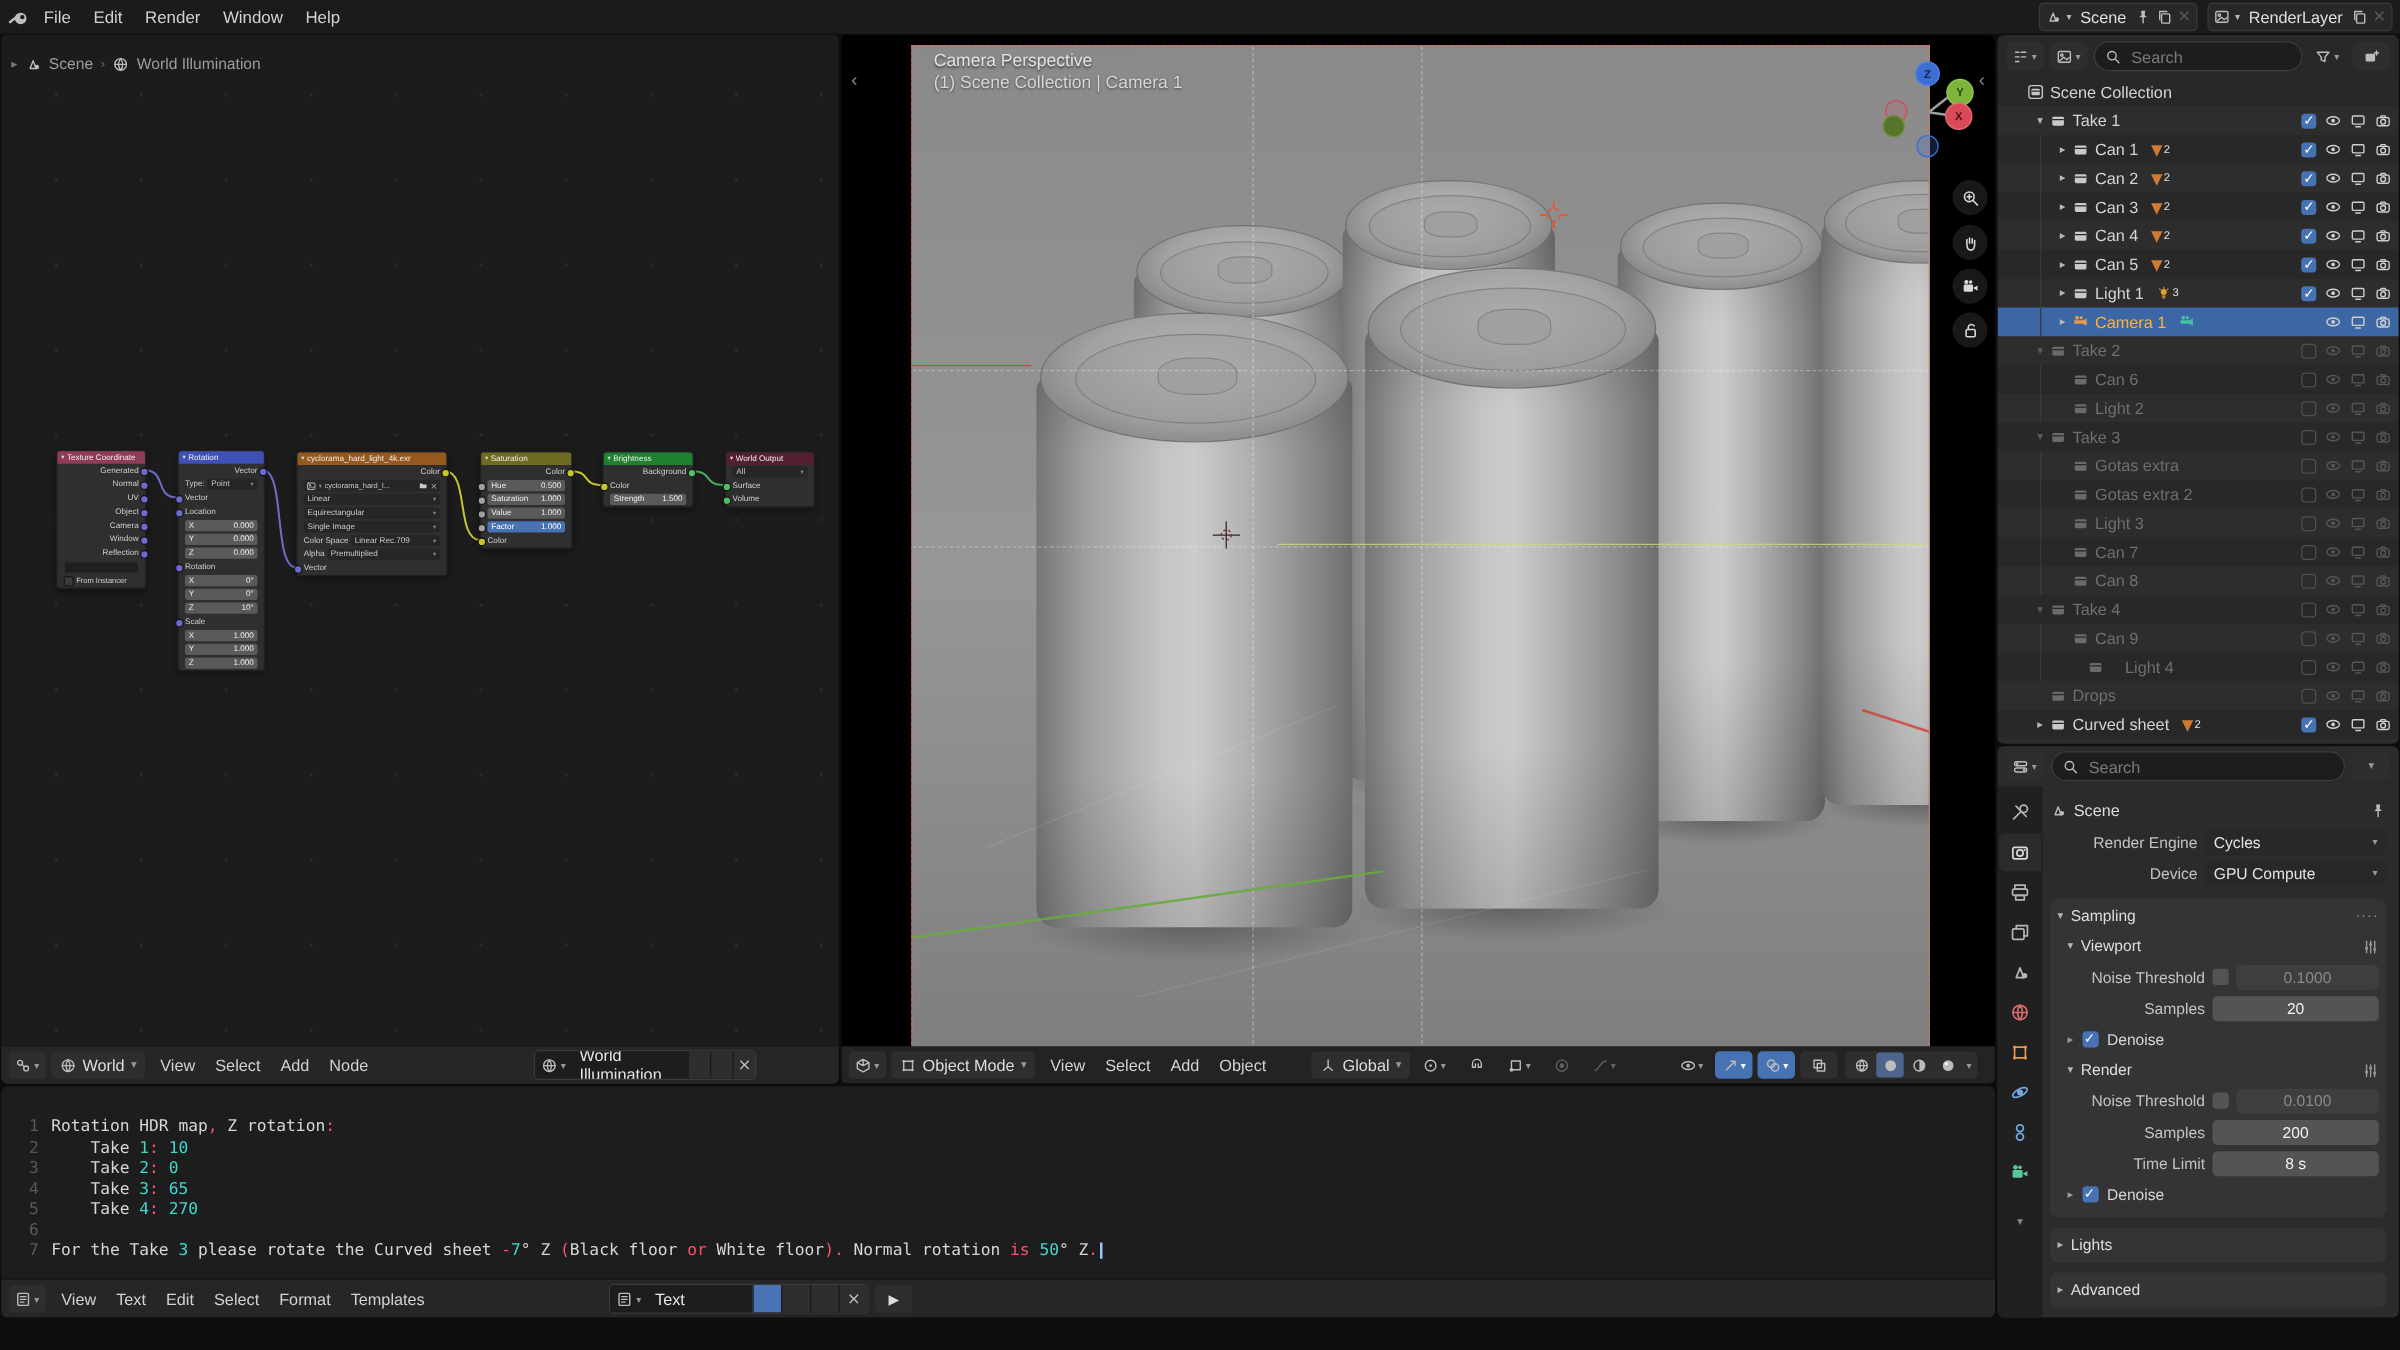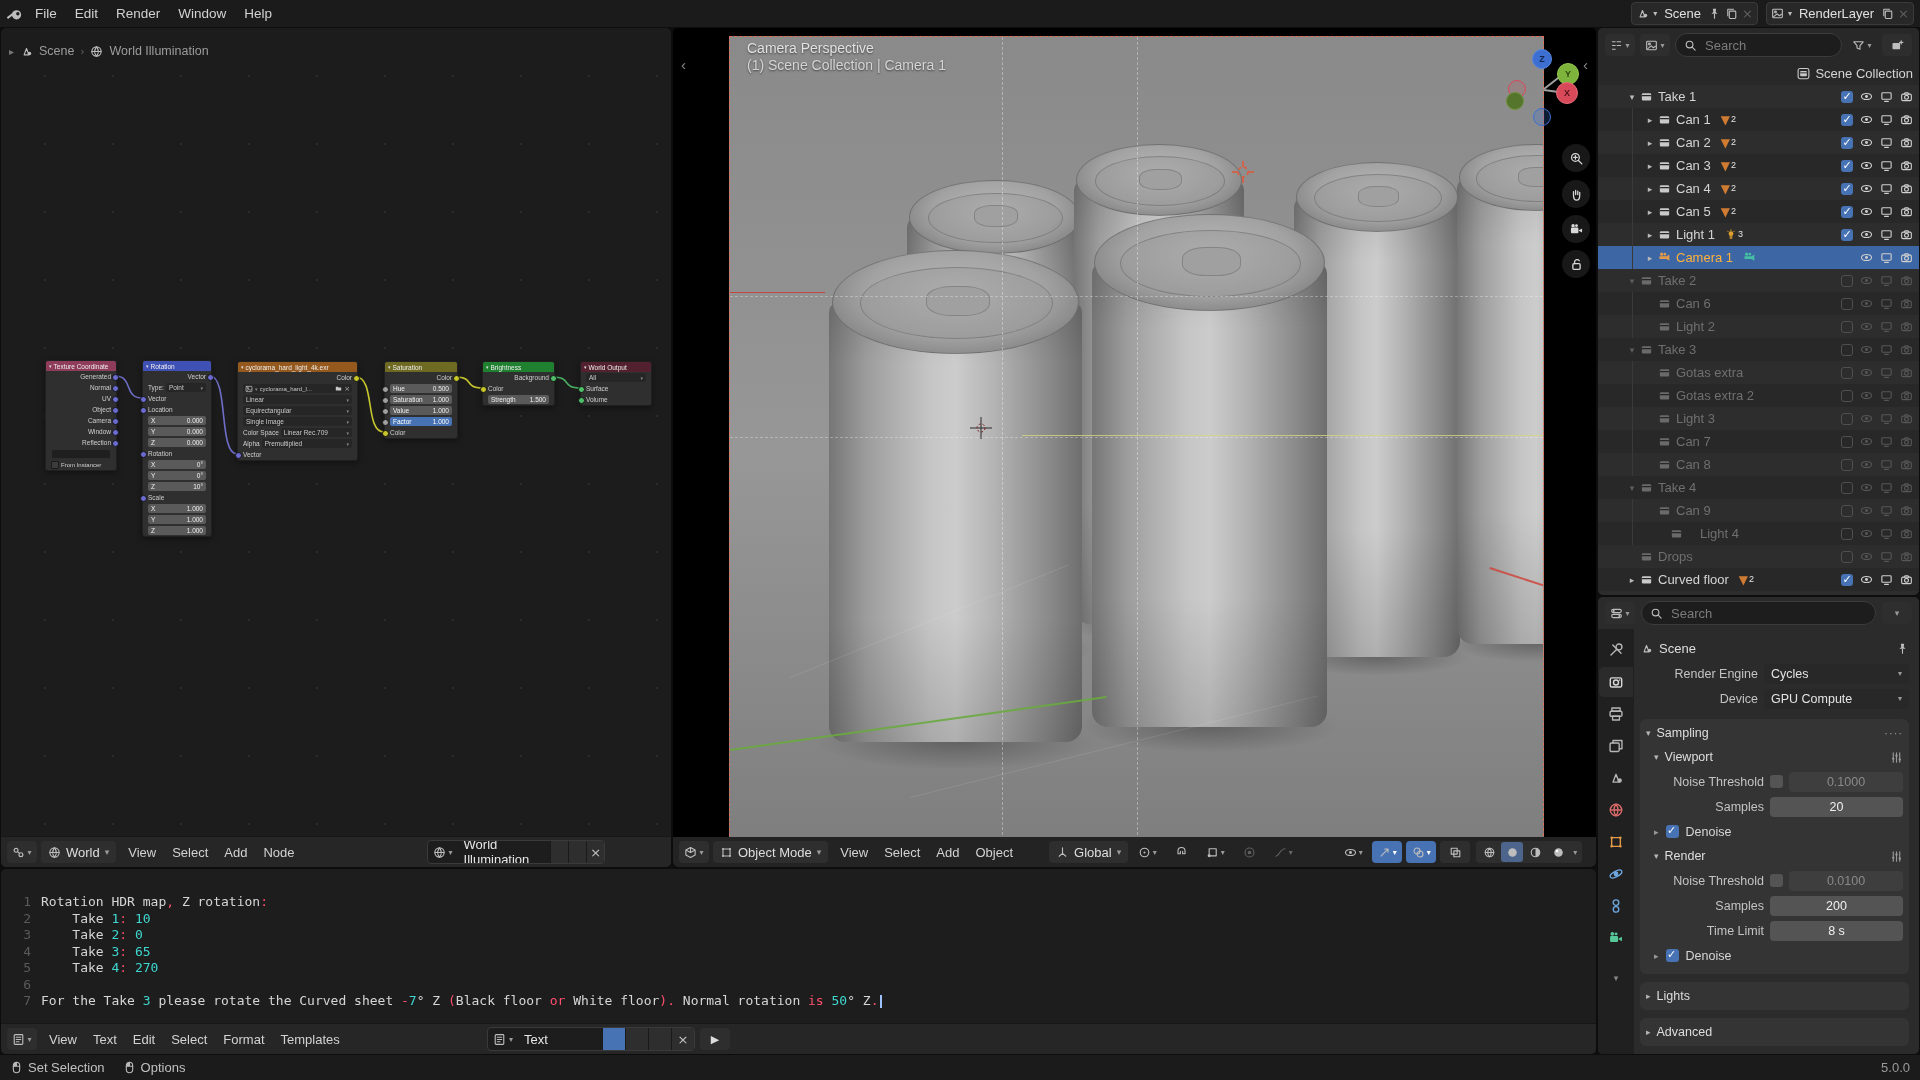--- a/index.html
+++ b/index.html
@@ -886,21 +886,21 @@
       <span class="ibtn box">
           <span class="icon">
             <svg width="13" height="13" viewBox="0 0 14 14" fill="none" stroke="currentColor" stroke-width="1.2" stroke-linecap="round" stroke-linejoin="round">
               <rect x="1.6" y="4.4" width="8.2" height="6.6" rx="1" fill="currentColor" stroke="none"></rect>
               <path d="M11 2 v3.4 M9.3 3.7 h3.4" stroke-width="1.3"></path>
             </svg>
           </span>
         </span>
     </div>
     <div id="ol-rows">
-        <div class="olrow" style="padding-left: 8px; justify-content: flex-end;">
+        <div class="olrow" style="padding-left: 8px;">
           <span class="exp tri"></span>
           <span class="icon" style="color: rgb(201, 201, 201);">
             <svg width="13" height="13" viewBox="0 0 14 14" fill="none" stroke="currentColor" stroke-width="1.2" stroke-linecap="round" stroke-linejoin="round">
               <rect x="1.2" y="1.6" width="11.6" height="11" rx="2"></rect>
               <rect x="3.4" y="4.4" width="7.2" height="5.6" rx="1" fill="currentColor" stroke="none"></rect>
               <path d="M3.8 6.3 H10.2" stroke="#262626" stroke-width="1"></path>
             </svg>
           </span>
           <span class="lab">Scene Collection</span>
         </div>
@@ -1632,21 +1632,21 @@
           </span>
         </div>
         <div class="olrow" style="padding-left: 26px;">
           <span class="exp tri">▸</span>
           <span class="icon" style="color: rgb(201, 201, 201);">
             <svg width="13" height="13" viewBox="0 0 14 14" fill="none" stroke="currentColor" stroke-width="1.2" stroke-linecap="round" stroke-linejoin="round">
               <rect x="2" y="3.6" width="10" height="7.8" rx="1.2" fill="currentColor" stroke="none"></rect>
               <path d="M2.6 6.1 H11.4" stroke="#262626" stroke-width="1.2"></path>
             </svg>
           </span>
-          <span class="lab">Curved floor</span>
+          <span class="lab">Curved sheet</span>
           <span class="badge">
             <span class="tri" style="color: rgb(207, 123, 50); font-size: 12px; line-height: 12px;">▼</span>
             <span class="cnt">2</span>
           </span>
           <span class="toggles">
             <span class="cb on" style="width: 12px; height: 12px;"></span>
             <span class="icon" style="color: rgb(207, 207, 207);">
               <svg width="13" height="13" viewBox="0 0 14 14" fill="none" stroke="currentColor" stroke-width="1.2" stroke-linecap="round" stroke-linejoin="round">
                 <ellipse cx="7" cy="7" rx="5.4" ry="3.3"></ellipse>
                 <circle cx="7" cy="7" r="1.6" fill="currentColor" stroke="none"></circle>
@@ -1948,39 +1948,14 @@
           <span class="btn"></span>
           <span class="btn tri">×</span>
         </div>
         <span class="ibtn box">
             <span class="tri" style="color:#ddd;font-size:11px;">▶</span>
           </span>
       </div>
     </div>
   </div>
 
-  <div id="statusbar">
-    <div id="status-left" style="display:flex;gap:18px;">
-        <div class="statitem">
-          <span class="icon" style="color: rgb(185, 185, 185);">
-            <svg width="13" height="13" viewBox="0 0 14 14" fill="none" stroke="currentColor" stroke-width="1.2" stroke-linecap="round" stroke-linejoin="round">
-              <rect x="3.6" y="1.4" width="6.8" height="11.2" rx="3.4"></rect>
-              <path d="M7 1.4 v4.2 M3.6 5.6 h6.8"></path>
-              <path d="M3.6 4.8 a3.4 3.4 0 0 1 3.4 -3.4 v4.2 h-3.4 z" fill="currentColor" stroke="none"></path>
-            </svg>
-          </span>
-          <span>Set Selection</span>
-        </div>
-        <div class="statitem">
-          <span class="icon" style="color: rgb(185, 185, 185);">
-            <svg width="13" height="13" viewBox="0 0 14 14" fill="none" stroke="currentColor" stroke-width="1.2" stroke-linecap="round" stroke-linejoin="round">
-              <rect x="3.6" y="1.4" width="6.8" height="11.2" rx="3.4"></rect>
-              <path d="M7 1.4 v4.2 M3.6 5.6 h6.8"></path>
-              <path d="M3.6 4.8 a3.4 3.4 0 0 1 3.4 -3.4 v4.2 h-3.4 z" fill="currentColor" stroke="none"></path>
-            </svg>
-          </span>
-          <span>Options</span>
-        </div>
-      </div>
-    <span id="version">5.0.0</span>
-  </div>
 
 </div>
 
 </body></html>

